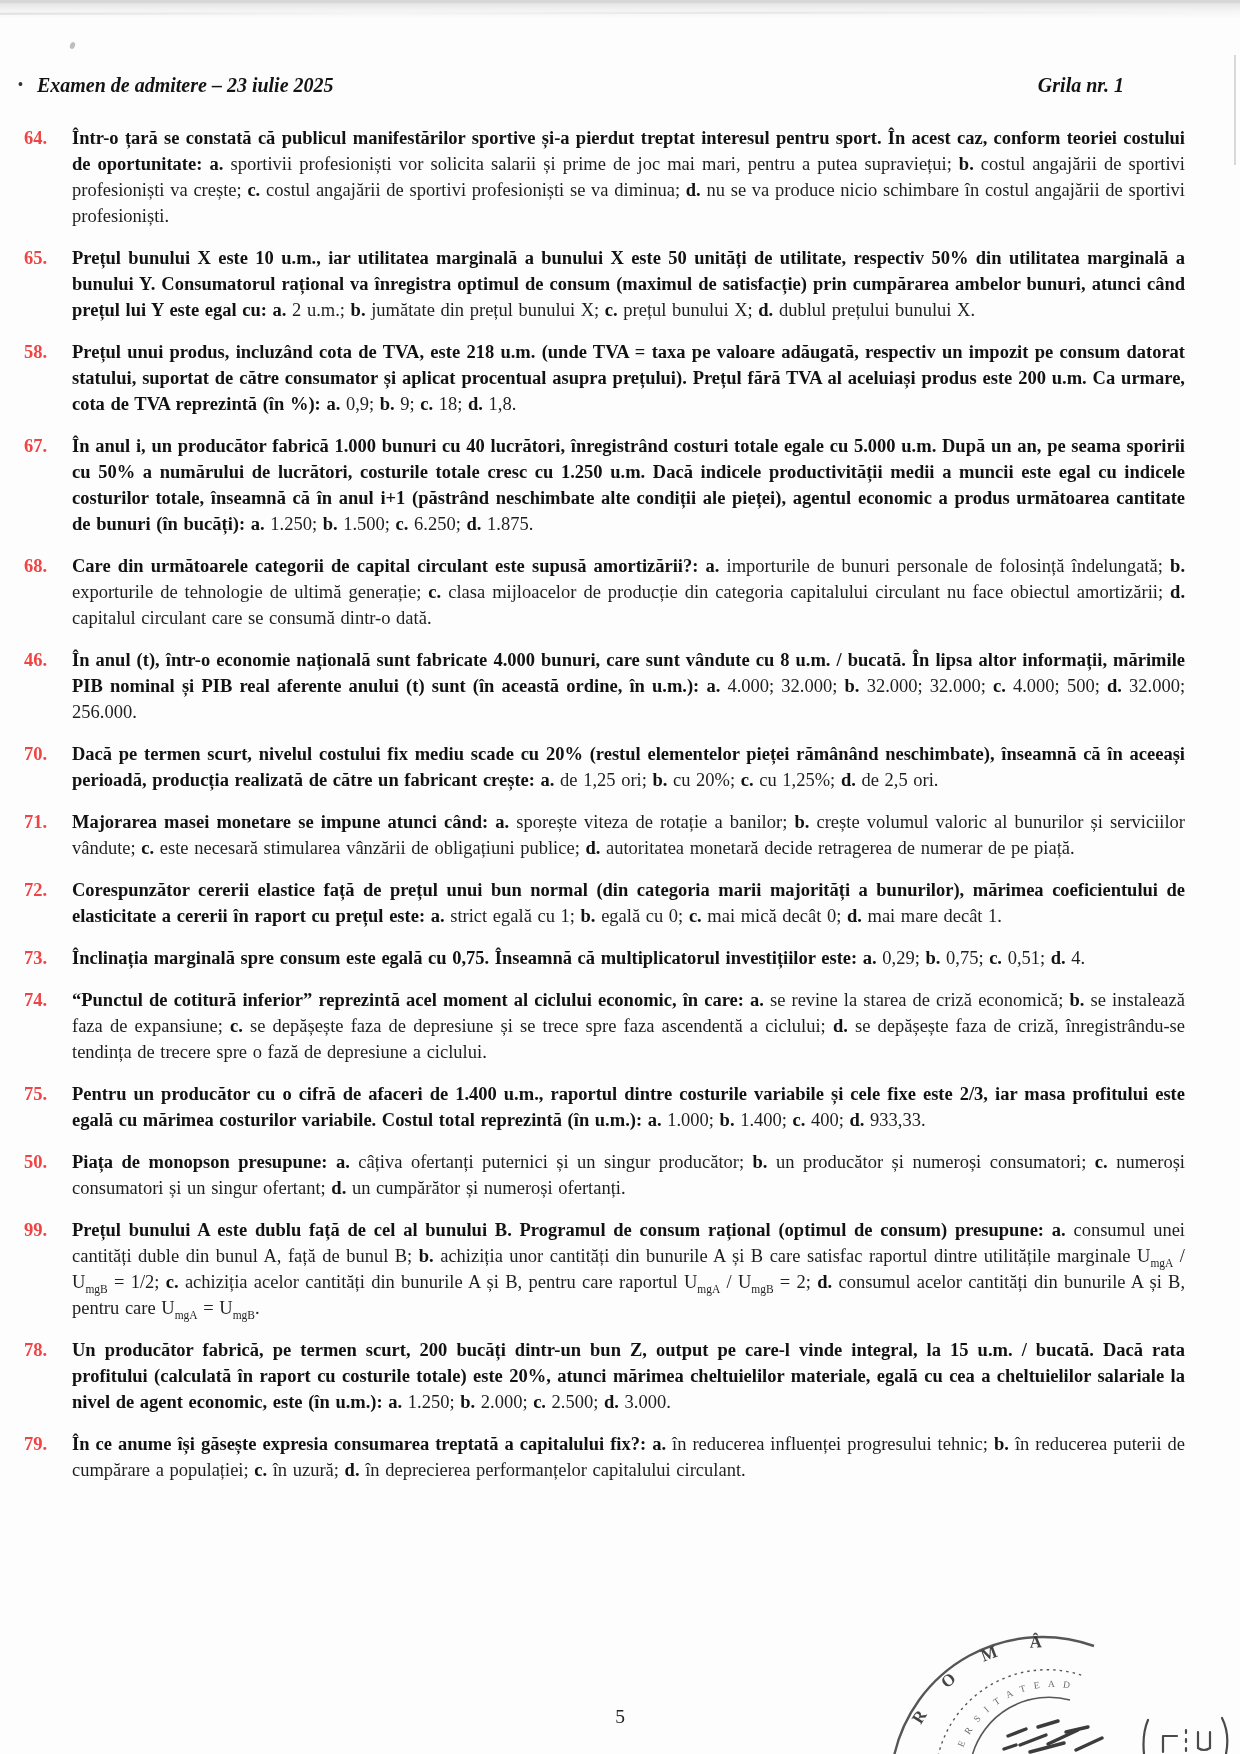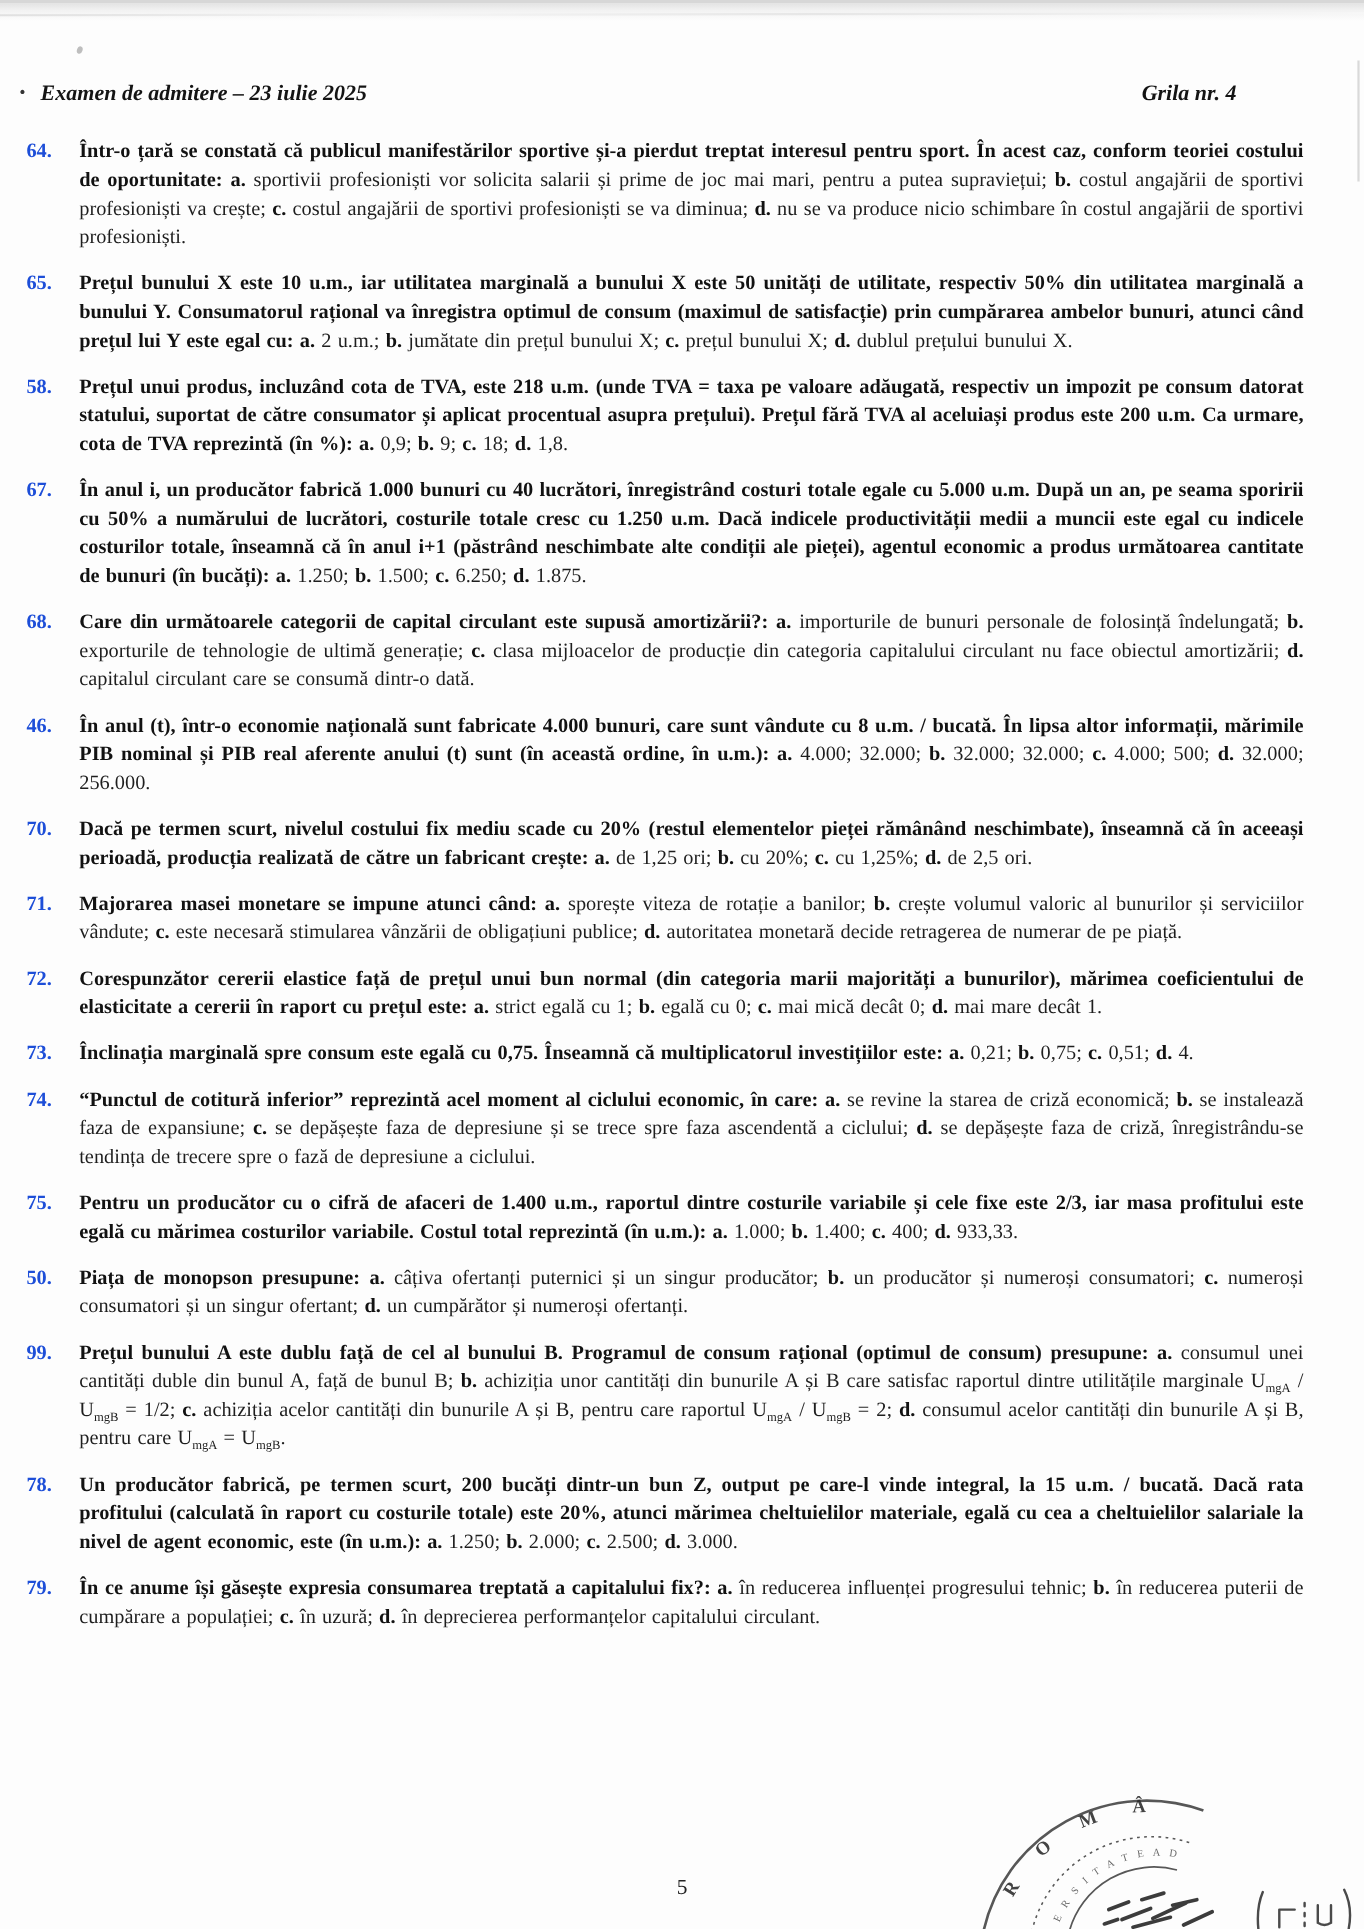--- a/index.html
+++ b/index.html
@@ -32,21 +32,21 @@
     background:#8a8a8a;border-radius:50%;opacity:.55;transform:rotate(20deg);
   }
   header{
     display:flex;justify-content:space-between;align-items:center;
     padding:74px 116px 0 18px;
     font-weight:bold;font-style:italic;font-size:20px;color:#141414;
   }
   .bullet{font-style:normal;font-size:14px;margin-right:14px;vertical-align:3px;color:#333;}
   main{padding:28px 55px 0 24px;}
   .q{display:flex;margin-bottom:16px;}
-  .q-num{flex:0 0 48px;font-weight:bold;font-size:18.5px;line-height:26px;color:#1d4ed8;}
+  .q-num{flex:0 0 48px;font-weight:bold;font-size:18.5px;line-height:26px;color:#ef4444;}
   .q-text{
     flex:1;text-align:justify;font-size:18.5px;line-height:26px;
     color:#1e1e1e;word-spacing:1px;font-family:Liberation Serif, serif;
   }
   .q-text .bold{font-weight:bold;color:#121212;}
   sub{font-size:0.62em;line-height:0;}
   .page-number{
     position:absolute;bottom:26px;left:0;width:100%;
     text-align:center;font-size:19.5px;color:#222;
   }
@@ -58,21 +58,21 @@
 <div class="page">
 
   <div class="scan-top"></div>
   <div class="scan-right"></div>
   <div class="speck"></div>
 
   <header>
     <div>
       <span class="bullet">•</span><span>Examen de admitere  – 23 iulie 2025</span>
     </div>
-    <div>Grila nr. 4</div>
+    <div>Grila nr. 1</div>
   </header>
 
   <main>
       <div class="q">
         <div class="q-num">64.</div>
         <div class="q-text"><span class="bold">Într-o țară se constată că publicul manifestărilor sportive și-a pierdut treptat interesul pentru sport. În acest caz, conform teoriei costului de oportunitate: </span><span class="bold">a. </span><span>sportivii profesioniști vor solicita salarii și prime de joc mai mari, pentru a putea supraviețui; </span><span class="bold">b. </span><span>costul angajării de sportivi profesioniști va crește; </span><span class="bold">c. </span><span>costul angajării de sportivi profesioniști se va diminua; </span><span class="bold">d. </span><span>nu se va produce nicio schimbare în costul angajării de sportivi profesioniști.</span></div>
       </div>
       <div class="q">
         <div class="q-num">65.</div>
         <div class="q-text"><span class="bold">Prețul bunului X este 10 u.m., iar utilitatea marginală a bunului X este 50 unități de utilitate, respectiv 50% din utilitatea marginală a bunului Y. Consumatorul rațional va înregistra optimul de consum (maximul de satisfacție) prin cumpărarea ambelor bunuri, atunci când prețul lui Y este egal cu: </span><span class="bold">a. </span><span>2 u.m.; </span><span class="bold">b. </span><span>jumătate din prețul bunului X; </span><span class="bold">c. </span><span>prețul bunului X; </span><span class="bold">d. </span><span>dublul prețului bunului X.</span></div>
@@ -100,21 +100,21 @@
       <div class="q">
         <div class="q-num">71.</div>
         <div class="q-text"><span class="bold">Majorarea masei monetare se impune atunci când: </span><span class="bold">a. </span><span>sporește viteza de rotație a banilor; </span><span class="bold">b. </span><span>crește volumul valoric al bunurilor și serviciilor vândute; </span><span class="bold">c. </span><span>este necesară stimularea vânzării de  obligațiuni publice; </span><span class="bold">d. </span><span>autoritatea monetară decide retragerea de numerar de pe piață.</span></div>
       </div>
       <div class="q">
         <div class="q-num">72.</div>
         <div class="q-text"><span class="bold">Corespunzător cererii elastice față de prețul unui bun normal (din categoria marii majorități a bunurilor), mărimea coeficientului de elasticitate a cererii în raport cu prețul este: </span><span class="bold">a. </span><span>strict egală cu 1; </span><span class="bold">b. </span><span>egală cu 0; </span><span class="bold">c. </span><span>mai mică decât 0; </span><span class="bold">d. </span><span>mai mare decât 1.</span></div>
       </div>
       <div class="q">
         <div class="q-num">73.</div>
-        <div class="q-text"><span class="bold">Înclinația marginală spre consum este egală cu 0,75. Înseamnă că multiplicatorul investițiilor este: </span><span class="bold">a. </span><span>0,21; </span><span class="bold">b. </span><span>0,75; </span><span class="bold">c. </span><span>0,51; </span><span class="bold">d. </span><span>4.</span></div>
+        <div class="q-text"><span class="bold">Înclinația marginală spre consum este egală cu 0,75. Înseamnă că multiplicatorul investițiilor este: </span><span class="bold">a. </span><span>0,29; </span><span class="bold">b. </span><span>0,75; </span><span class="bold">c. </span><span>0,51; </span><span class="bold">d. </span><span>4.</span></div>
       </div>
       <div class="q">
         <div class="q-num">74.</div>
         <div class="q-text"><span class="bold">“Punctul de cotitură inferior” reprezintă acel moment al ciclului economic, în care: </span><span class="bold">a. </span><span>se revine la starea de criză economică; </span><span class="bold">b. </span><span>se instalează faza de expansiune; </span><span class="bold">c. </span><span>se depășește faza de depresiune și se trece spre faza ascendentă a ciclului; </span><span class="bold">d. </span><span>se depășește faza de criză, înregistrându-se tendința de trecere spre o fază de depresiune a ciclului.</span></div>
       </div>
       <div class="q">
         <div class="q-num">75.</div>
         <div class="q-text"><span class="bold">Pentru un producător cu o cifră de afaceri de 1.400 u.m., raportul dintre costurile variabile și cele fixe este 2/3, iar masa profitului este egală cu mărimea costurilor variabile. Costul total reprezintă (în u.m.): </span><span class="bold">a. </span><span>1.000; </span><span class="bold">b. </span><span>1.400; </span><span class="bold">c. </span><span>400; </span><span class="bold">d. </span><span>933,33.</span></div>
       </div>
       <div class="q">

